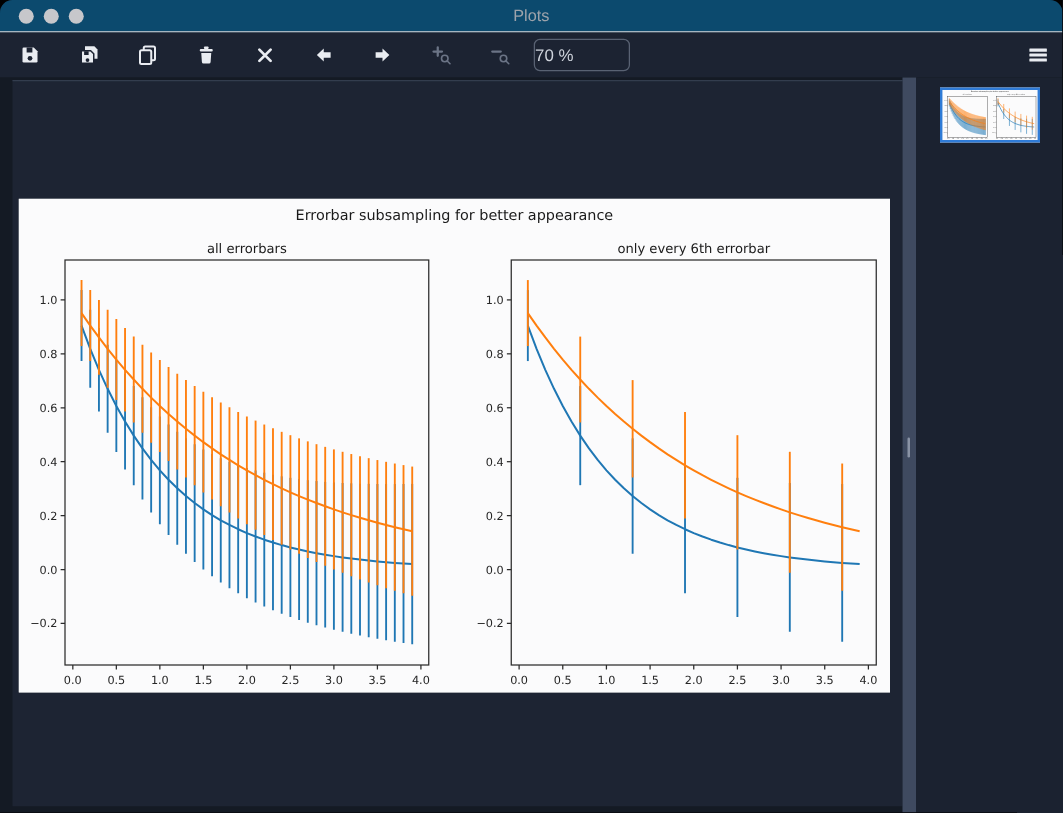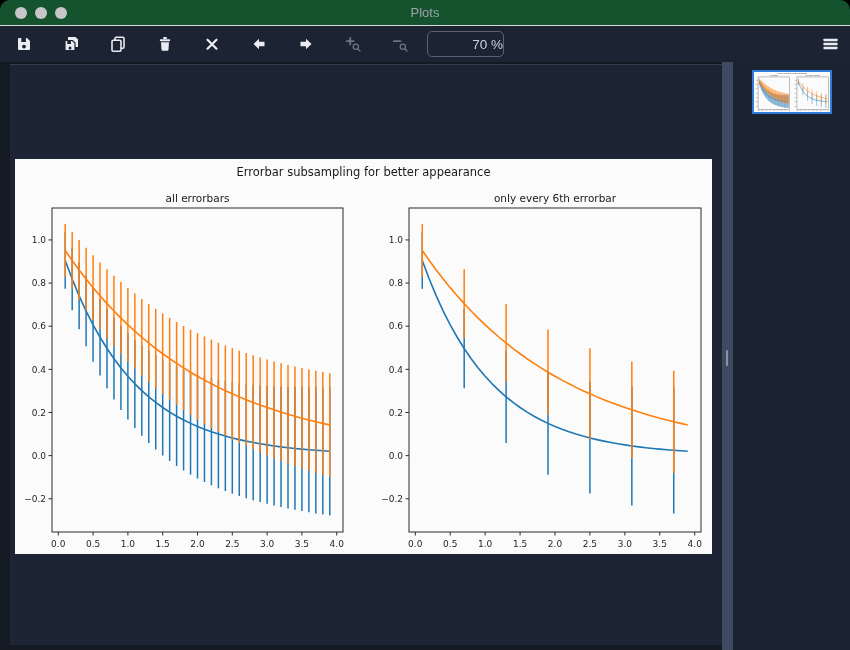--- a/index.html
+++ b/index.html
@@ -1,31 +1,31 @@
 <!DOCTYPE html>
 <html><head>
 <meta charset="utf-8">
 <style>
   * { margin:0; padding:0; box-sizing:border-box; }
   html,body { background:#000; width:850px; height:650px; font-family:"Liberation Sans", sans-serif; }
   .window { position:relative; width:850px; height:650px; border-radius:10px 10px 0 0; overflow:hidden; background:#141a24; }
 
   
-  .titlebar { position:relative; height:26px; background:#14532d; border-bottom:1px solid #d9d9dc; }
+  .titlebar { position:relative; height:26px; background:#0c4a6e; border-bottom:1px solid #d9d9dc; }
   .traffic-lights { position:absolute; left:15px; top:7px; display:flex; gap:8px; }
   .tl { width:12px; height:12px; border-radius:50%; background:#c7c7cb; display:inline-block; }
   .win-title { position:absolute; left:0; right:0; top:0; height:26px; line-height:26px; text-align:center;
                color:#9da3ab; font-size:13px; font-weight:500; }
 
   
   .toolbar { position:relative; height:36px; background:#1c2332; }
   .icon-btn { position:absolute; top:4px; width:32px; height:28px; background:transparent; border:none;
               display:flex; align-items:center; justify-content:center; cursor:pointer; }
   .zoom-box { position:absolute; left:427px; top:5px; width:77px; height:26px; border:1px solid #596273;
-              border-radius:5px; display:flex; align-items:center; justify-content:flex-end;
+              border-radius:5px; display:flex; align-items:center; justify-content:flex-start;
               color:#ced3db; font-size:13.5px; }
 
   
   .content { position:relative; height:448px; background:#141a24; }
   .main-panel { position:absolute; left:10px; top:2px; width:712px; height:581px; background:#1d2433;
                 border-top:1px solid #333d4e; }
   .figure-host { position:absolute; left:5px; top:94px; width:697px; height:395px; background:#fbfbfc; }
   .splitter { position:absolute; left:722px; top:0; width:11px; height:588px; background:#3f4a60; cursor:col-resize; }
   .splitter-handle { position:absolute; left:4px; top:288px; width:2px; height:16px; background:#8a93a5; border-radius:1px; }
   .sidebar { position:absolute; left:733px; top:0; width:117px; height:588px; background:#1b2230; }

